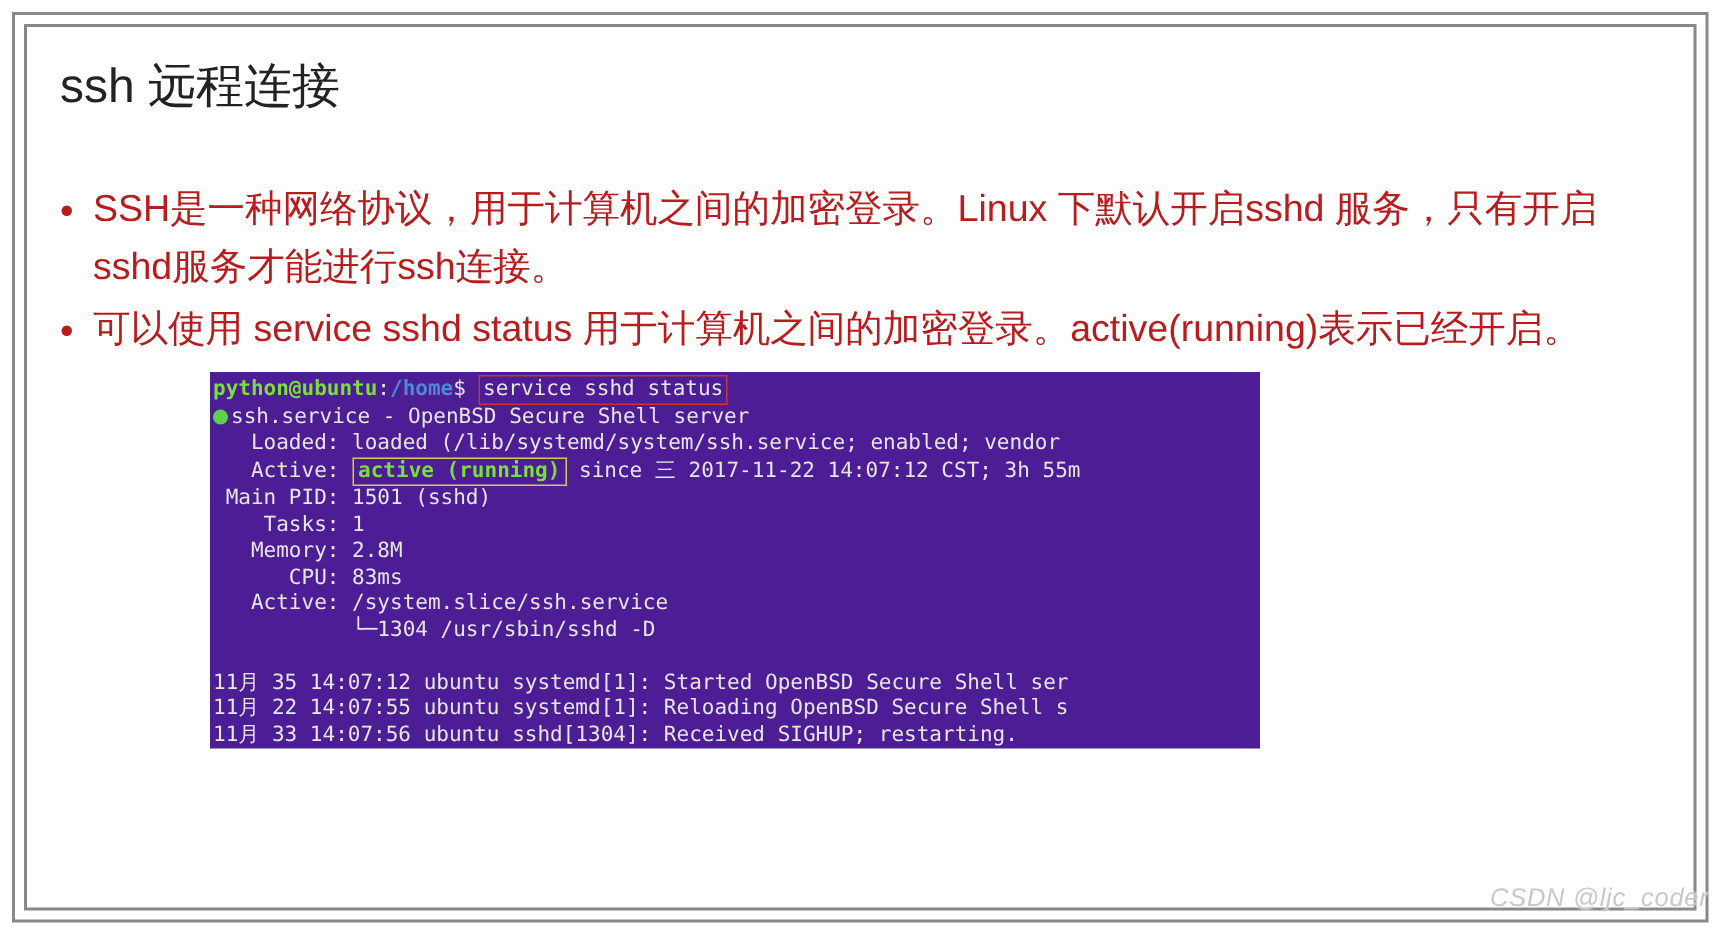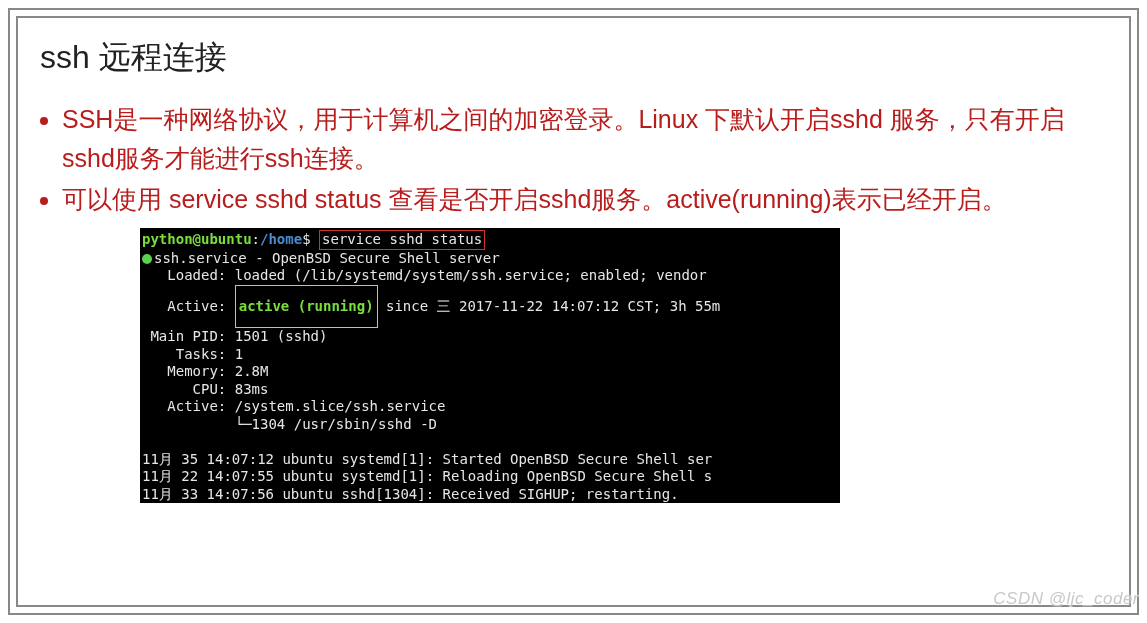--- a/index.html
+++ b/index.html
@@ -21,59 +21,59 @@
 .inner-frame {
   position: absolute;
   top: 6px; left: 6px; right: 6px; bottom: 6px;
   border: 2px solid #888;
   box-sizing: border-box;
   padding: 18px 22px;
 }
 h1.title {
   font-size: 32px;
   font-weight: 400;
-  margin: 0 0 20px 0;
+  margin: 0 0 40px 0;
   color: #222;
 }
 ul.bullets {
   list-style: disc;
   margin: 0 0 10px 0;
   padding-left: 22px;
 }
 ul.bullets > li {
   font-size: 25px;
   line-height: 1.55;
   color: #b91c1c;
   margin-bottom: 2px;
 }
 .terminal {
   margin-left: 100px;
   margin-top: 10px;
   width: 700px;
-  background: #000000;
+  background: #4c1d95;
   font-family: "DejaVu Sans Mono","Consolas",monospace;
   font-size: 14px;
   line-height: 1.25;
   color: #e6e6e6;
   padding: 2px 2px 0 2px;
   box-sizing: border-box;
   overflow: hidden;
 }
 .term-line { white-space: pre; }
 .t-green { color: #7ade3c; font-weight: bold; }
 .t-white { color: #e6e6e6; }
 .t-blue { color: #4a8bd1; font-weight: bold; }
 .red-box {
   border: 1px solid #c33;
   padding: 0 2px;
   display: inline-block;
 }
 .yellow-box {
   border: 1px solid #d6c94d;
-  padding: 12px 3px;
+  padding: 0 3px;
   display: inline-block;
 }
 .green-dot {
   display: inline-block;
   width: 10px; height: 10px;
   border-radius: 50%;
   background: #5bd24b;
   margin-right: 2px;
   vertical-align: -1px;
 }
@@ -91,21 +91,21 @@
 </head>
 <body>
 
 <div class="outer-frame">
   <div class="inner-frame">
 
     <h1 class="title">ssh 远程连接</h1>
 
     <ul class="bullets">
       <li>SSH是一种网络协议，用于计算机之间的加密登录。Linux 下默认开启sshd 服务，只有开启sshd服务才能进行ssh连接。</li>
-      <li>可以使用 service sshd status 查看是否开启sshd服务。active(running)表示已经开启。</li>
+      <li>可以使用 service sshd status 用于计算机之间的加密登录。active(running)表示已经开启。</li>
     </ul>
 
     <div class="terminal">
       <div class="term-line"><span class="t-green">python@ubuntu</span><span class="t-white">:</span><span class="t-blue">/home</span><span class="t-white">$ </span><span class="red-box"><span class="t-white">service sshd status</span></span></div>
       <div class="term-line"><span class="green-dot"></span><span class="t-white">ssh.service - OpenBSD Secure Shell server</span></div>
       <div class="term-line t-white">   Loaded: loaded (/lib/systemd/system/ssh.service; enabled; vendor</div>
       <div class="term-line"><span class="t-white">   Active: </span><span class="yellow-box"><span class="t-green">active (running)</span></span><span class="t-white"> since 三 2017-11-22 14:07:12 CST; 3h 55m</span></div>
       <div class="term-line t-white"> Main PID: 1501 (sshd)</div>
       <div class="term-line t-white">    Tasks: 1</div>
       <div class="term-line t-white">   Memory: 2.8M</div>

